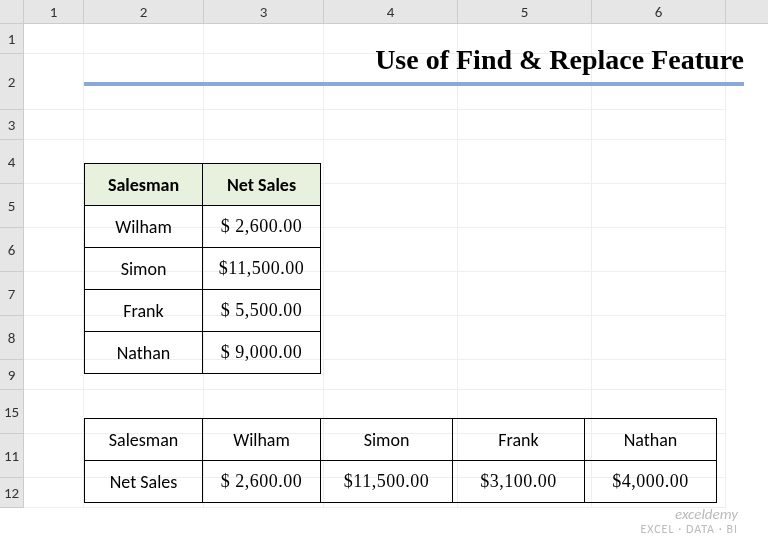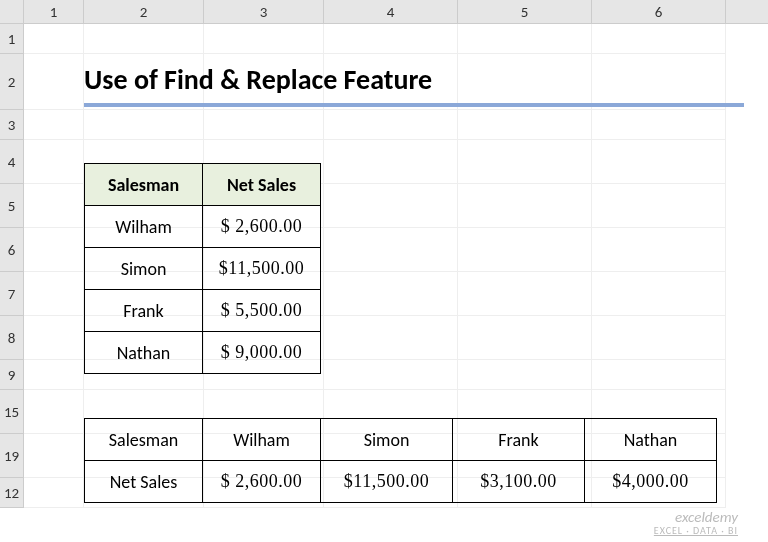--- a/index.html
+++ b/index.html
@@ -59,23 +59,24 @@
     width: 744px;
   }
   .grid-row { display: flex; }
   .grid-cell {
     border-right: 1px solid #eee;
     border-bottom: 1px solid #eee;
   }
   
   .title-wrap {
     position: absolute;
-    left: 84px; top: 62px;
+    left: 84px; top: 44px;
     width: 660px;
-    text-align: left;
+    text-align: right;
+    font-family: Liberation Serif, serif;
   }
   .title {
     font-size: 28px;
     font-weight: bold;
     color: #000;
   }
   .title-underline {
     height: 4px;
     background: #8ba8d8;
     margin-top: 6px;
@@ -121,21 +122,21 @@
   .tbl2 .c5 { width: 132px; }
   .watermark {
     position: absolute;
     right: 30px; bottom: 6px;
     font-size: 13px;
     color: #bbb;
     text-align: right;
     line-height: 1.1;
   }
   .watermark .wl1 { font-style: italic; font-size: 15px; }
-  .watermark .wl2 { font-size: 10px; letter-spacing: 1px; text-decoration: underline; }
+  .watermark .wl2 { font-size: 12px; letter-spacing: 1px; }
 </style>
 </head>
 <body>
 
 <div class="sheet">
 
   <div class="col-headers">
     <div class="corner"></div>
     <div class="col-h" style="width:60px">1</div>
     <div class="col-h" style="width:120px">2</div>
@@ -149,21 +150,21 @@
     <div class="row-h" style="height:30px">1</div>
     <div class="row-h" style="height:56px">2</div>
     <div class="row-h" style="height:30px">3</div>
     <div class="row-h" style="height:44px">4</div>
     <div class="row-h" style="height:44px">5</div>
     <div class="row-h" style="height:44px">6</div>
     <div class="row-h" style="height:44px">7</div>
     <div class="row-h" style="height:44px">8</div>
     <div class="row-h" style="height:30px">9</div>
     <div class="row-h" style="height:44px">15</div>
-    <div class="row-h" style="height:44px">19</div>
+    <div class="row-h" style="height:44px">11</div>
     <div class="row-h" style="height:30px">12</div>
   </div>
 
   <div class="grid">
     <div class="grid-row">
         <div class="grid-cell" style="width:60px;height:30px"></div>
         <div class="grid-cell" style="width:120px;height:30px"></div>
         <div class="grid-cell" style="width:120px;height:30px"></div>
         <div class="grid-cell" style="width:134px;height:30px"></div>
         <div class="grid-cell" style="width:134px;height:30px"></div>

